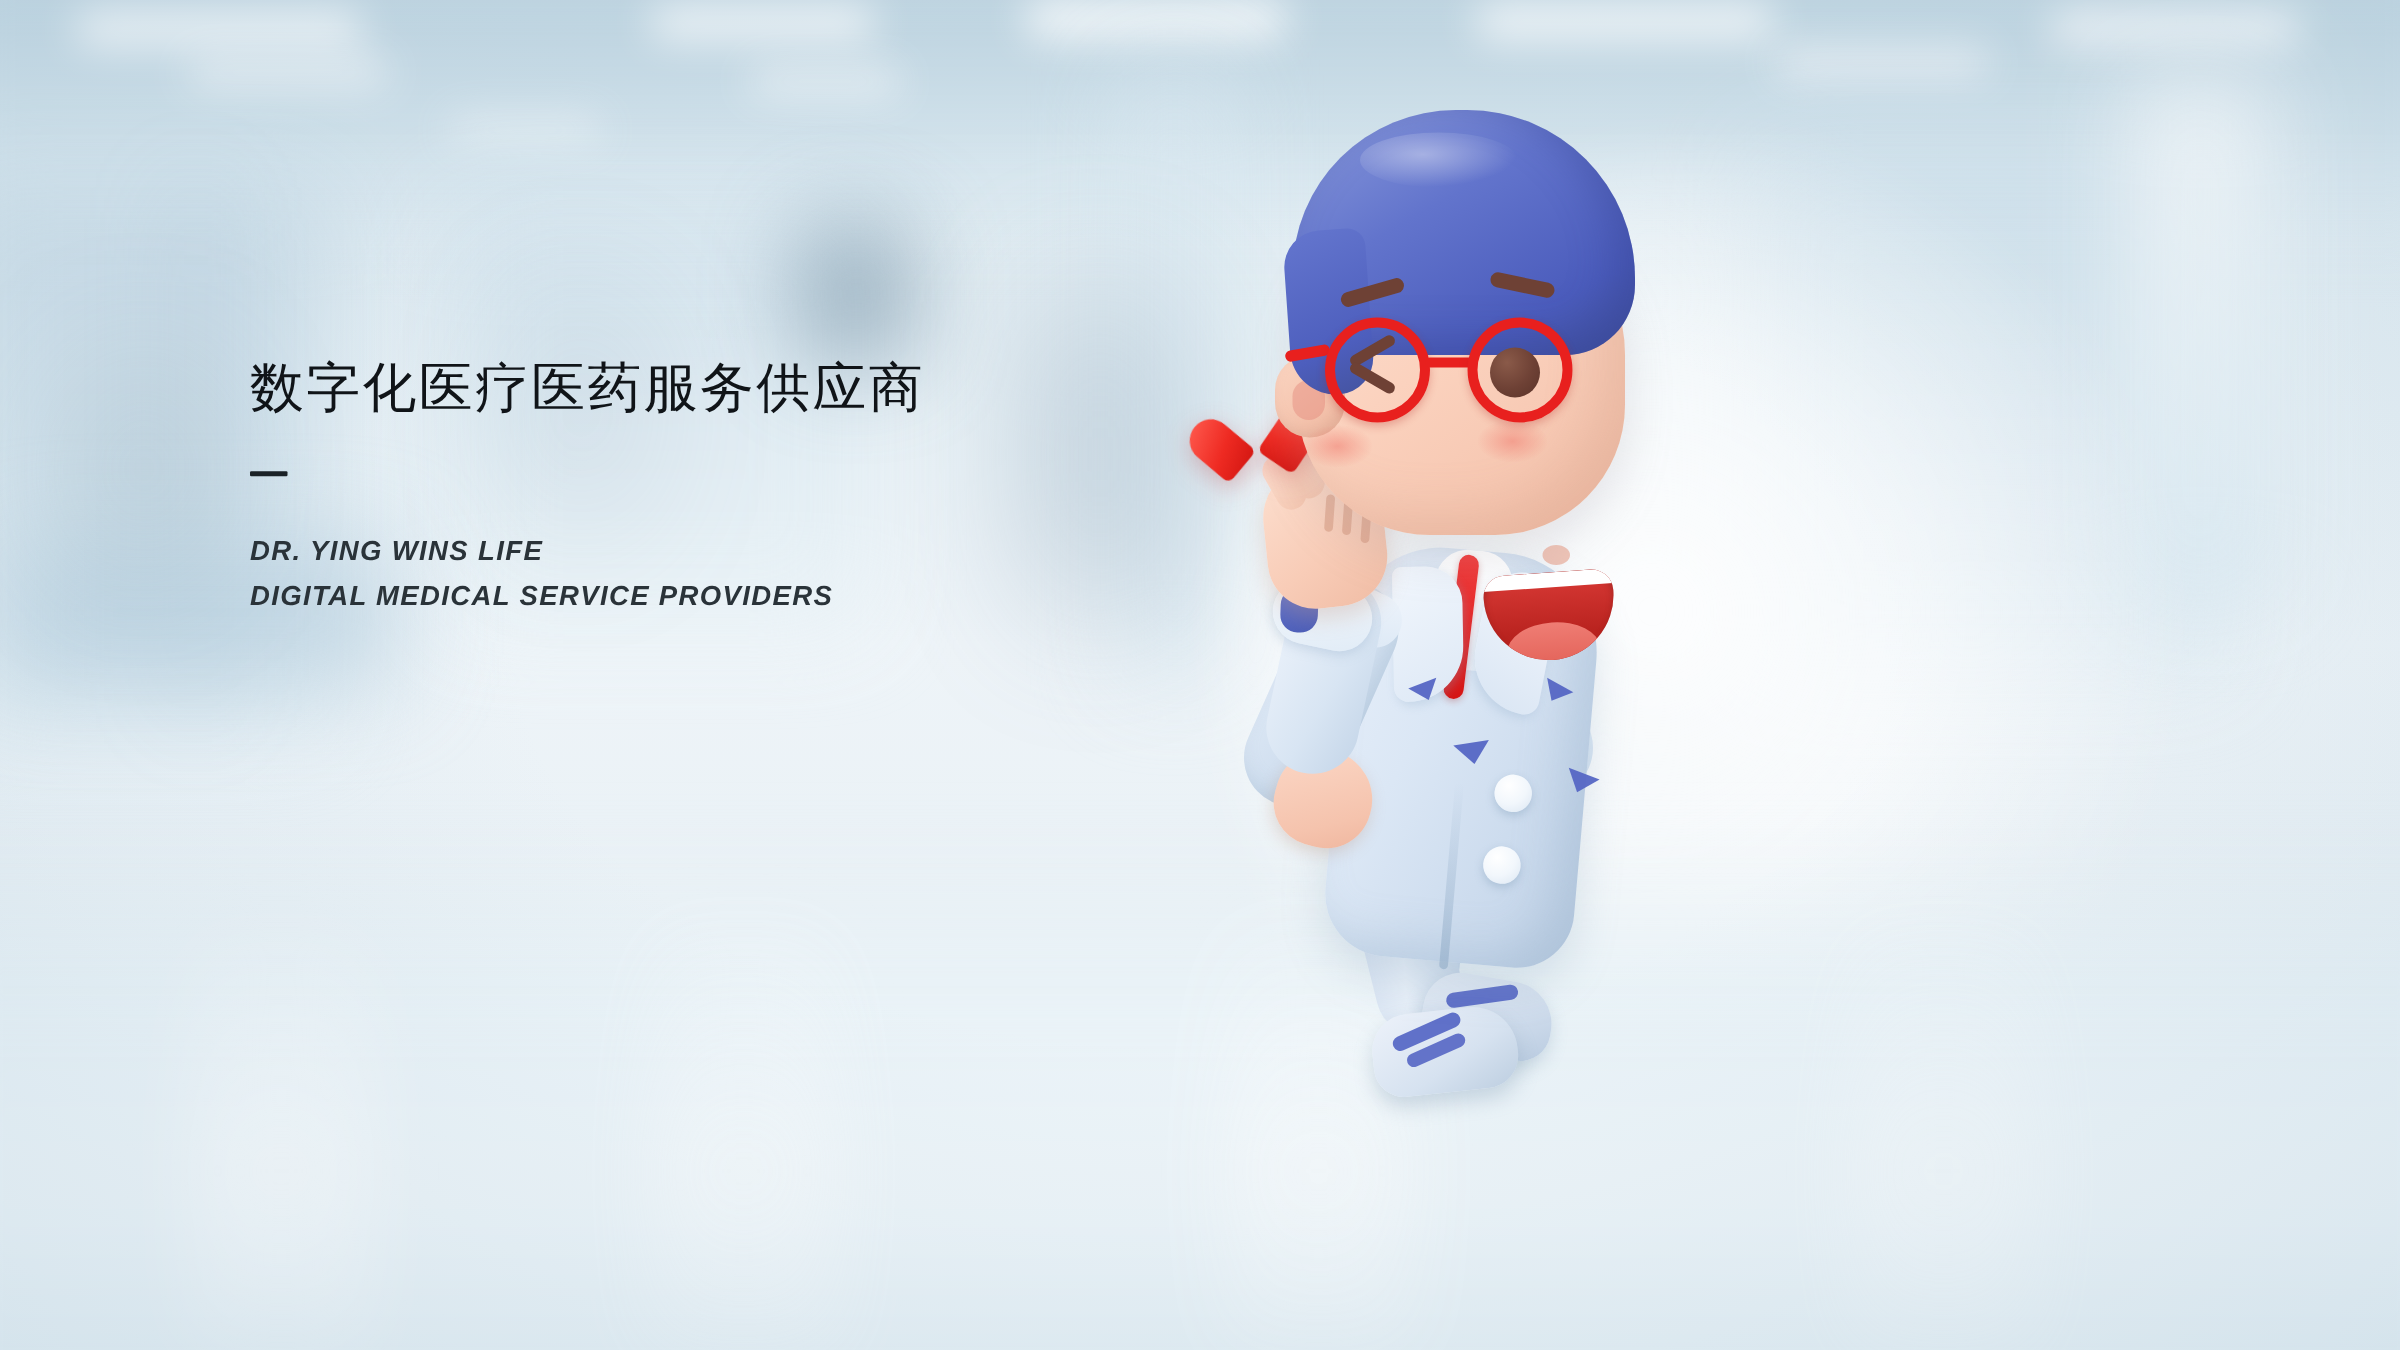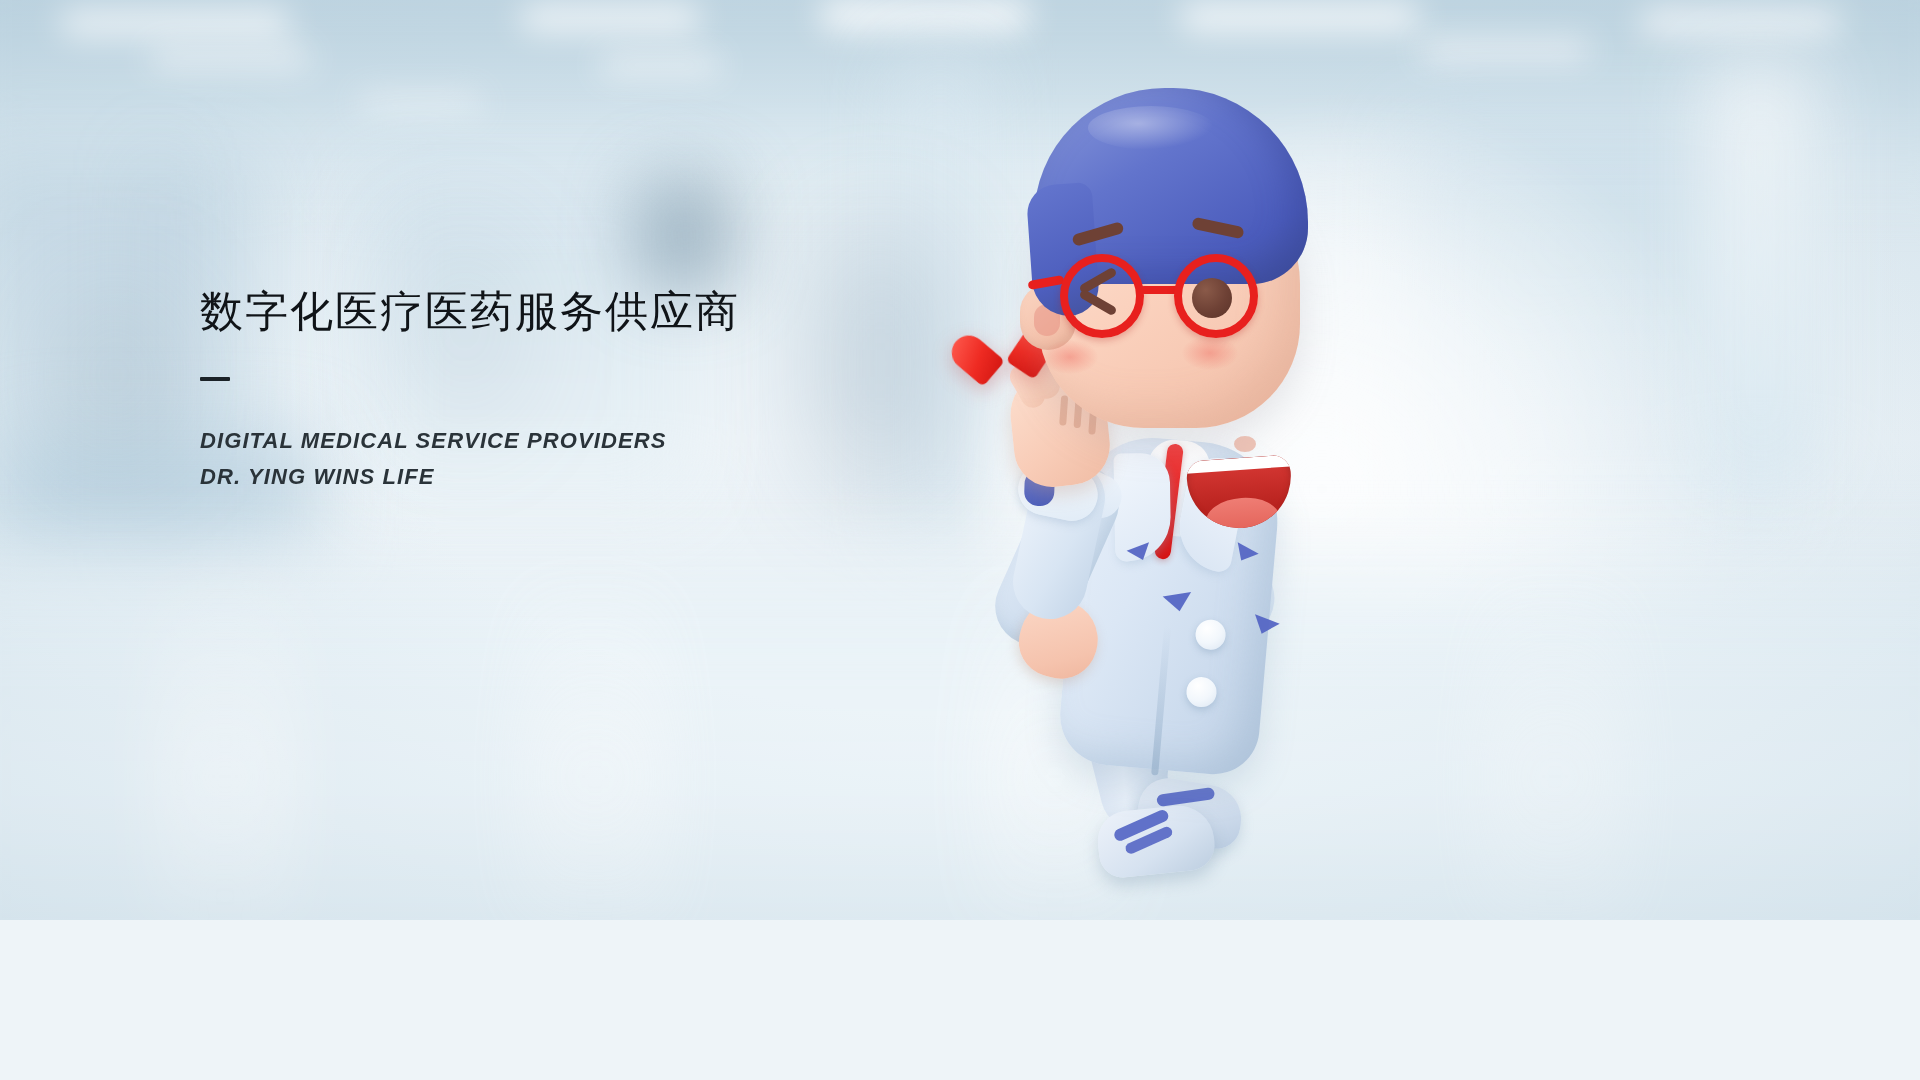--- a/index.html
+++ b/index.html
@@ -2,21 +2,21 @@
 <html lang="zh"><head>
 <meta charset="utf-8">
 <title>Hero Banner</title>
 <style>
   html,body{margin:0;padding:0;}
   body{
     width:1920px;height:1080px;overflow:hidden;
     font-family:"Liberation Sans","DejaVu Sans",sans-serif;
     background:#eef4f8;
   }
-  .stage{position:relative;width:1920px;height:920px;overflow:hidden;}
+  .stage{position:relative;width:1920px;height:1080px;overflow:hidden;}
 
   
   .bg{position:absolute;inset:0;overflow:hidden;}
   .bg-base{
     position:absolute;inset:-80px;
     background:
       linear-gradient(180deg,#cfe0ea 0%,#e2edf3 22%,#eef4f8 48%,#e8f0f5 70%,#dde9f0 100%);
   }
   .blob{position:absolute;border-radius:50%;filter:blur(44px);}
   .rect{position:absolute;filter:blur(38px);}
@@ -370,22 +370,22 @@
     <div class="floor-streak" style="left:520px;opacity:.7;"></div>
     <div class="floor-streak" style="left:980px;opacity:.85;"></div>
     <div class="floor-streak" style="left:1480px;opacity:.6;"></div>
     <div class="vignette"></div>
   </div>
 
   <div class="copy">
     <div class="headline">数字化医疗医药服务供应商</div>
     <div class="divider"></div>
     <div class="sub">
+      <div>DR. YING WINS LIFE</div>
       <div>DIGITAL MEDICAL SERVICE PROVIDERS</div>
-      <div>DR. YING WINS LIFE</div>
     </div>
   </div>
 
   <div class="character">
 
     <div class="ch leg-back"></div>
     <div class="ch leg-front"></div>
 
     <div class="ch shoe-back">
       <div class="shoe-stripe"></div>

